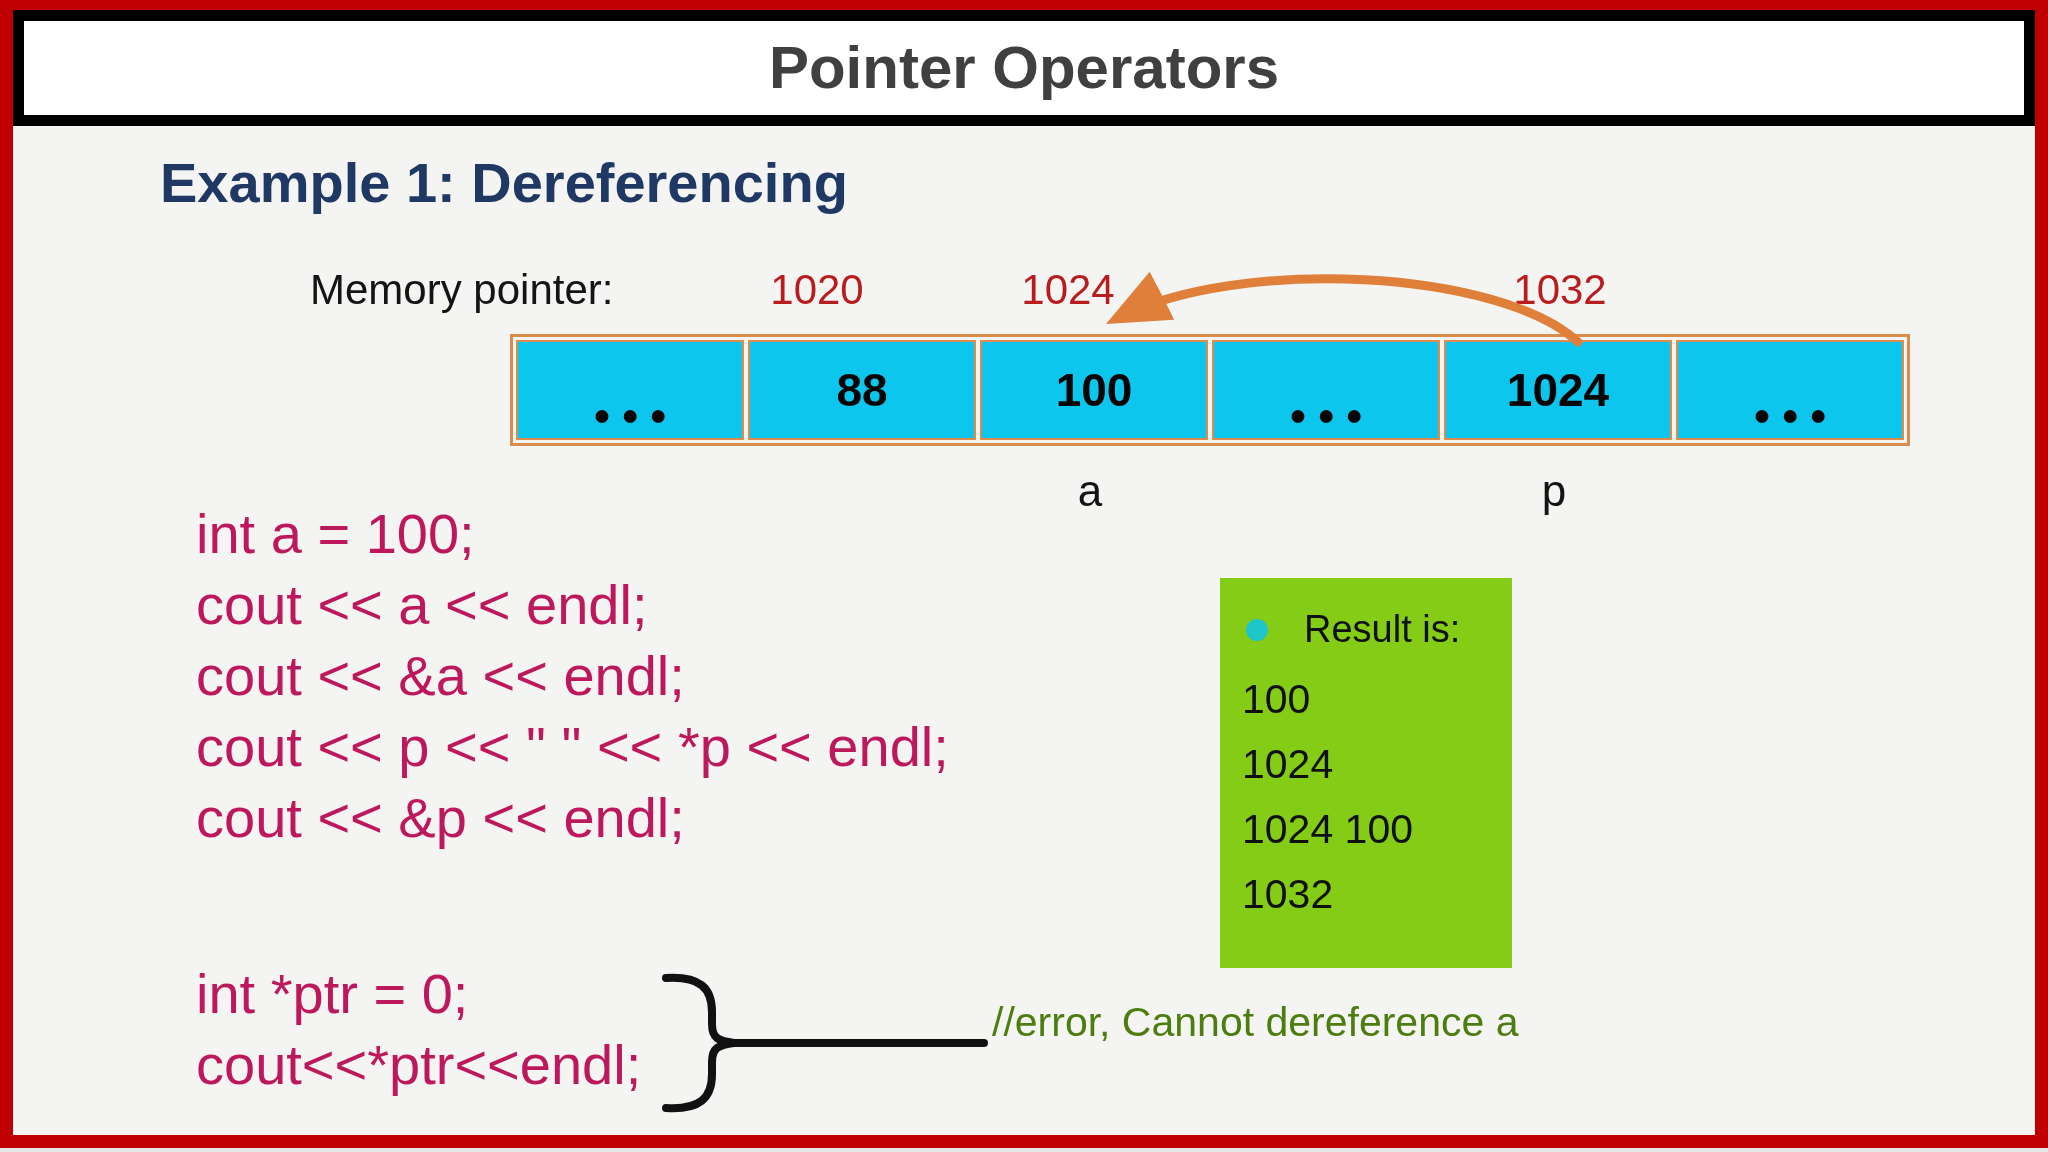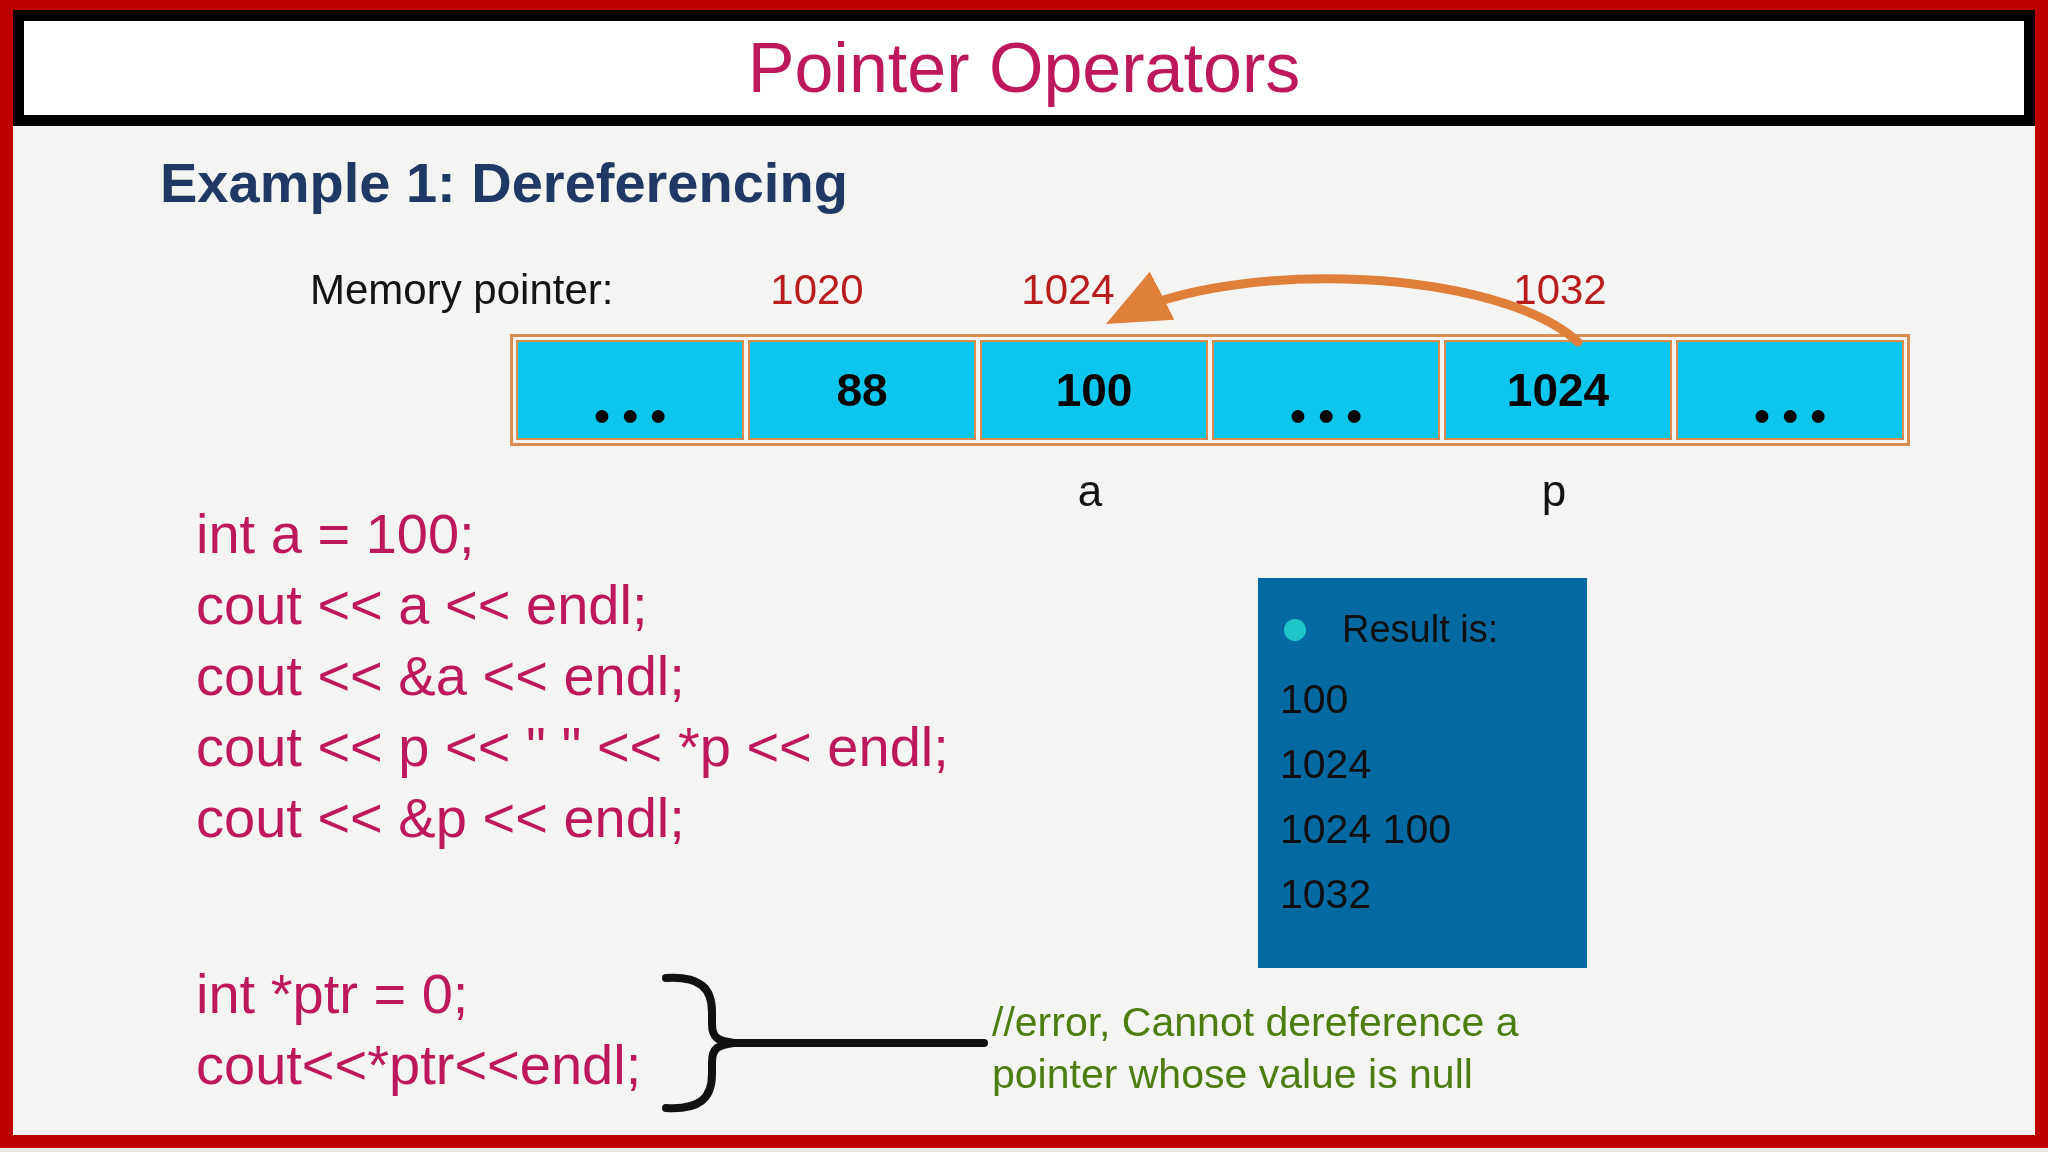--- a/index.html
+++ b/index.html
@@ -4,21 +4,21 @@
 <style>
   html,body{margin:0;padding:0;background:#e8e8e6;}
   #root{position:relative;width:2048px;height:1152px;overflow:hidden;
         font-family:"Liberation Sans",sans-serif;background:#e8e8e6;}
   #slide-bg{position:absolute;left:0;top:0;width:2048px;height:1148px;background:#f4f4f2;}
   #frame{position:absolute;left:0;top:0;width:2048px;height:1148px;box-sizing:border-box;
          border:13px solid #c00000;border-top-width:10px;z-index:40;pointer-events:none;}
   #title-band{position:absolute;left:13px;top:10px;width:2022px;height:116px;background:#ffffff;
          border:11px solid #000000;box-sizing:border-box;z-index:10;
          display:flex;align-items:center;justify-content:center;overflow:visible;}
-  #title-text{font-size:70px;font-weight:normal;color:#be185d;line-height:90px;letter-spacing:0px;}
+  #title-text{font-size:60px;font-weight:bold;color:#404040;line-height:90px;letter-spacing:0px;}
   #heading{position:absolute;left:160px;top:150px;font-size:56px;font-weight:bold;color:#1f3864;z-index:6;}
 
   
   #mem-label{position:absolute;left:310px;top:266px;font-size:42px;color:#141414;z-index:6;}
   .addr{position:absolute;top:266px;width:160px;text-align:center;font-size:42px;color:#b91c1c;z-index:6;}
   #addr-1020{left:737px;}
   #addr-1024{left:988px;}
   #addr-1032{left:1480px;}
   #mem-row{position:absolute;left:510px;top:334px;width:1400px;height:112px;box-sizing:border-box;
            border:3px solid #d98c4e;padding:3px;display:flex;gap:4px;background:#f4f4f2;z-index:6;}
@@ -30,21 +30,21 @@
   .var-label{position:absolute;top:466px;width:100px;text-align:center;font-size:44px;color:#141414;z-index:6;}
   #var-a{left:1040px;}
   #var-p{left:1504px;}
 
   
   #code-block-1{position:absolute;left:196px;top:498px;z-index:6;}
   #code-block-2{position:absolute;left:196px;top:958px;z-index:6;}
   .code-line{height:71px;display:flex;align-items:center;font-size:56px;color:#be185d;white-space:pre;}
 
   
-  #result-box{position:absolute;left:1258px;top:578px;width:329px;height:390px;background:#0369a1;z-index:6;}
+  #result-box{position:absolute;left:1220px;top:578px;width:292px;height:390px;background:#84cc16;z-index:6;}
   #result-title-row{display:flex;align-items:center;margin:30px 0 0 26px;}
   #result-bullet{width:22px;height:22px;border-radius:50%;background:#1fc6c9;flex:0 0 auto;}
   #result-title{margin-left:36px;font-size:38px;color:#101010;}
   #result-lines{margin:16px 0 0 22px;}
   .result-line{height:65px;display:flex;align-items:center;font-size:41px;color:#101010;white-space:pre;}
 
   
   #error-note{position:absolute;left:992px;top:996px;z-index:6;}
   .error-line{font-size:41px;line-height:52px;color:#4d7c0f;white-space:pre;}
 
@@ -112,21 +112,20 @@
     <div id="result-lines">
       <div class="result-line">100</div>
       <div class="result-line">1024</div>
       <div class="result-line">1024 100</div>
       <div class="result-line">1032</div>
     </div>
   </div>
 
   <div id="error-note">
     <div class="error-line">//error, Cannot dereference a</div>
-    <div class="error-line">pointer whose value is null</div>
   </div>
 
   <svg id="overlay-svg" viewBox="0 0 2048 1152">
     <defs>
       <marker id="ah" markerWidth="9" markerHeight="8" refX="5.5" refY="3" orient="auto" markerUnits="strokeWidth">
         <path d="M0,0 L7,3 L0,6 z" fill="#e07f3a"></path>
       </marker>
     </defs>
     <path d="M 1578 342 C 1500 270, 1240 256, 1118 318" stroke="#e07f3a" stroke-width="9" fill="none" stroke-linecap="round" marker-end="url(#ah)"></path>
     <path d="M 666 978 C 700 976, 712 988, 712 1012 L 712 1024 C 712 1038, 718 1041, 734 1043 C 718 1045, 712 1048, 712 1062 L 712 1074 C 712 1098, 700 1110, 666 1108" stroke="#111111" stroke-width="8" fill="none" stroke-linecap="round"></path>

